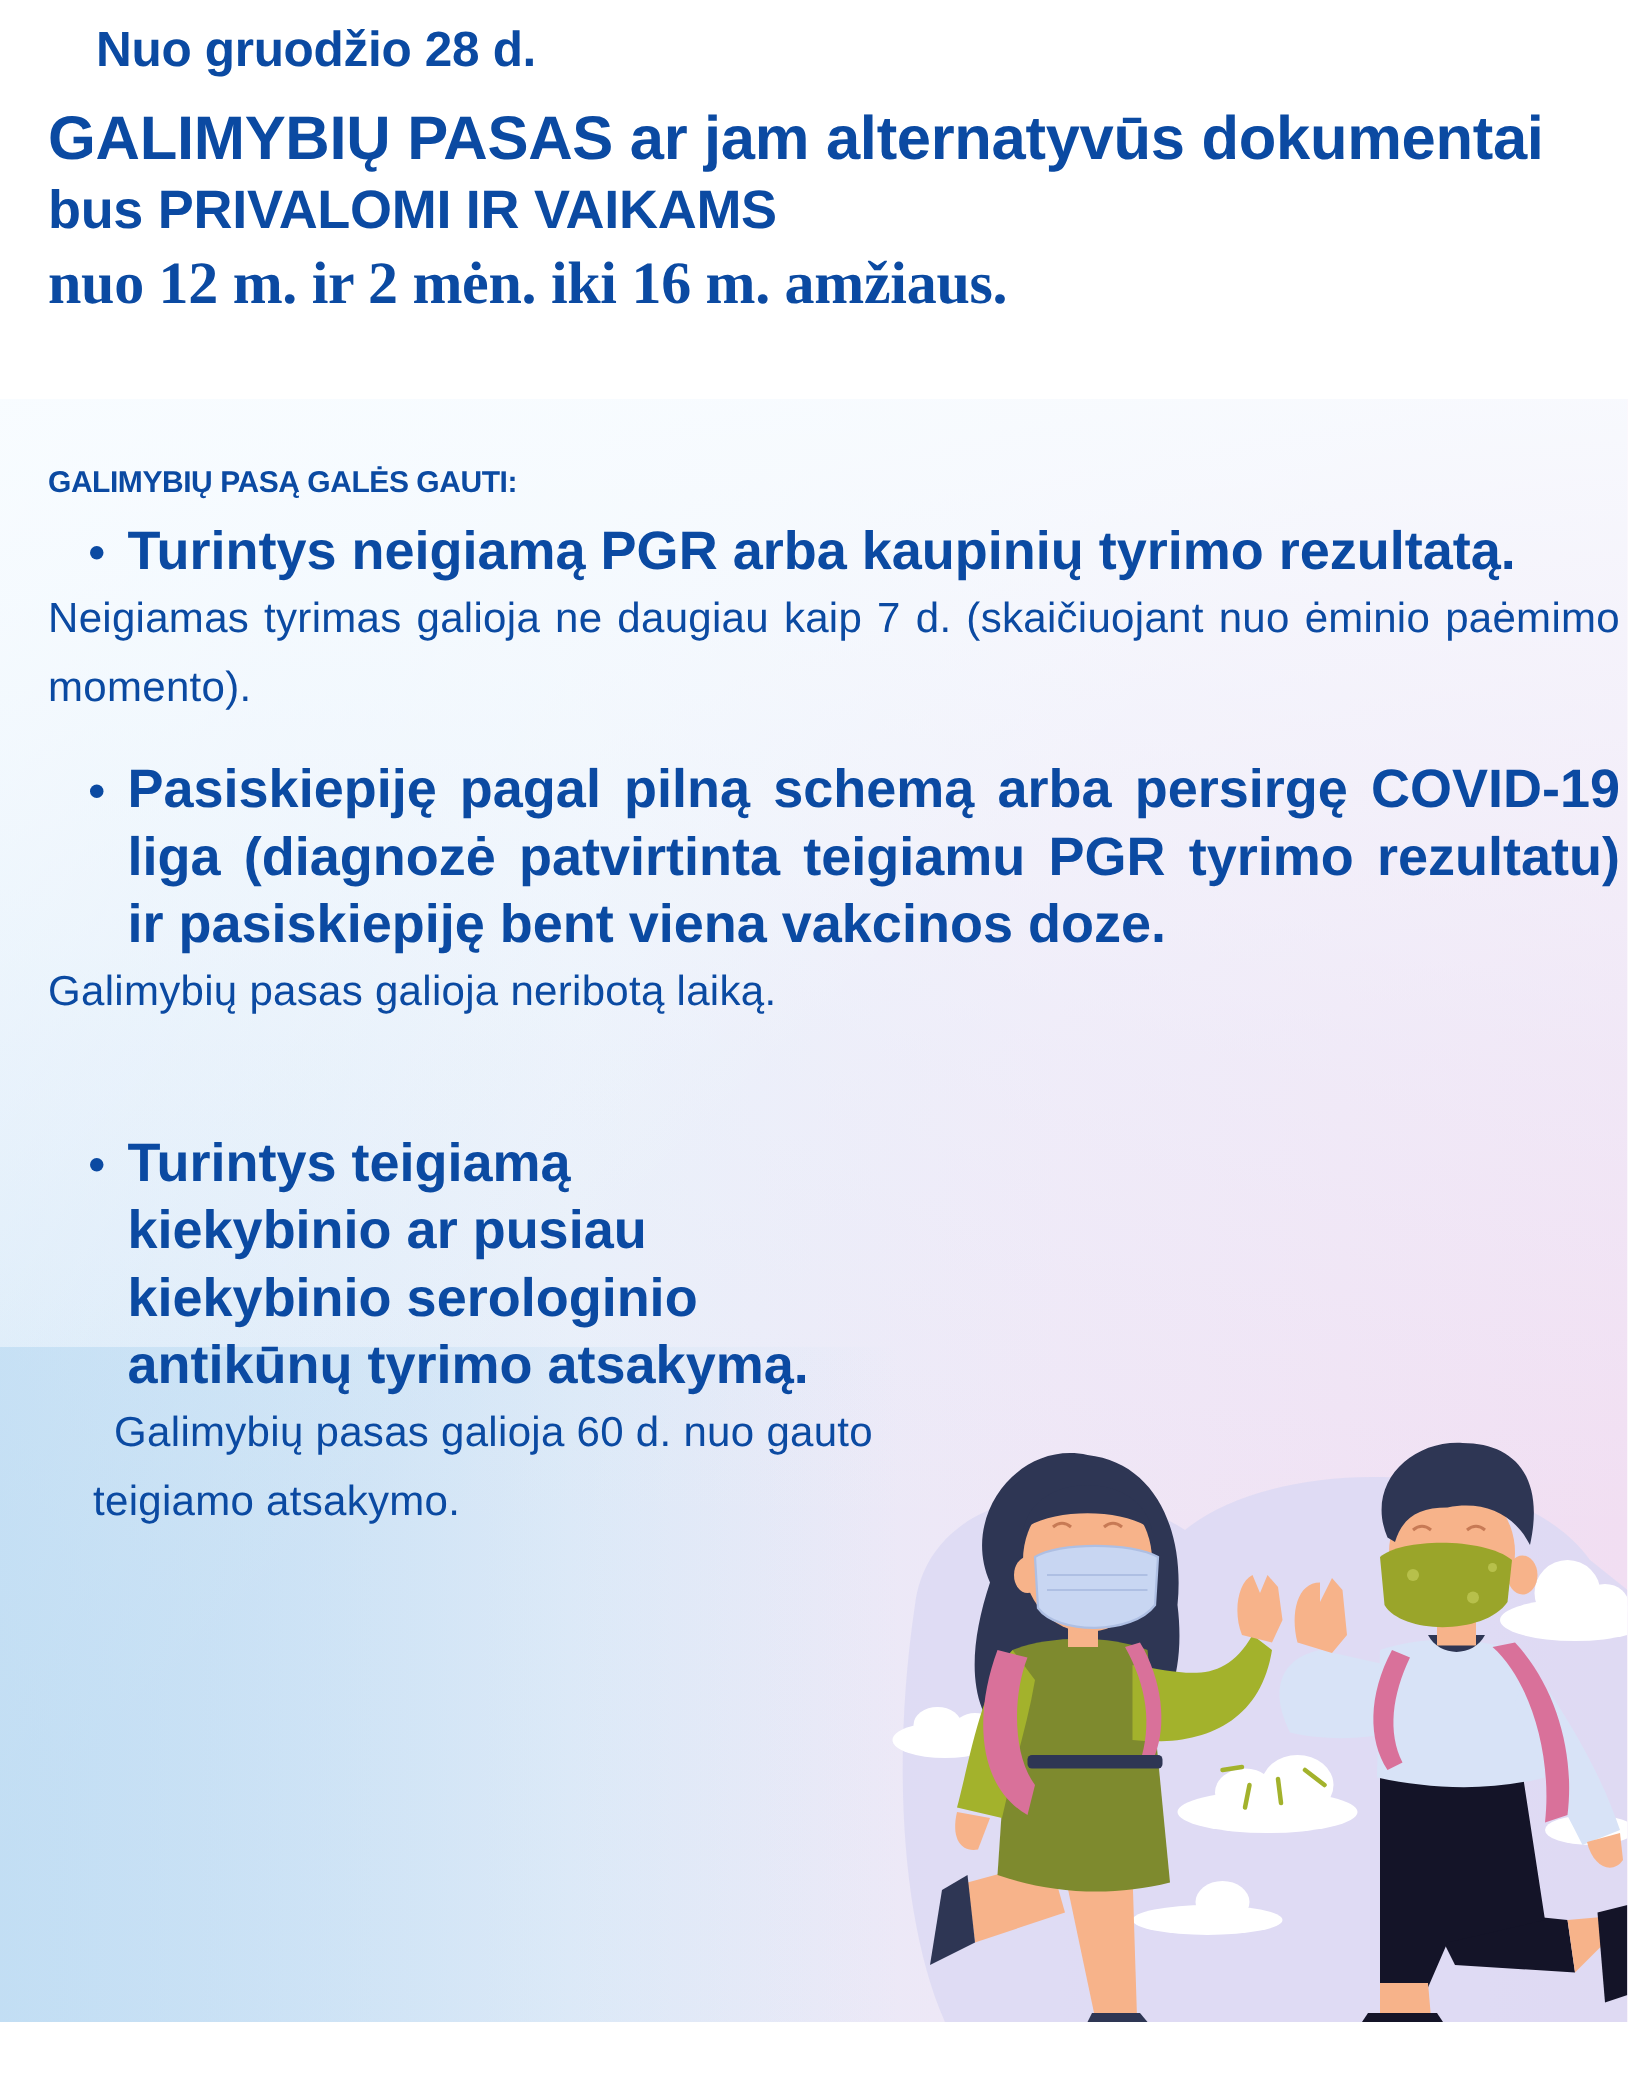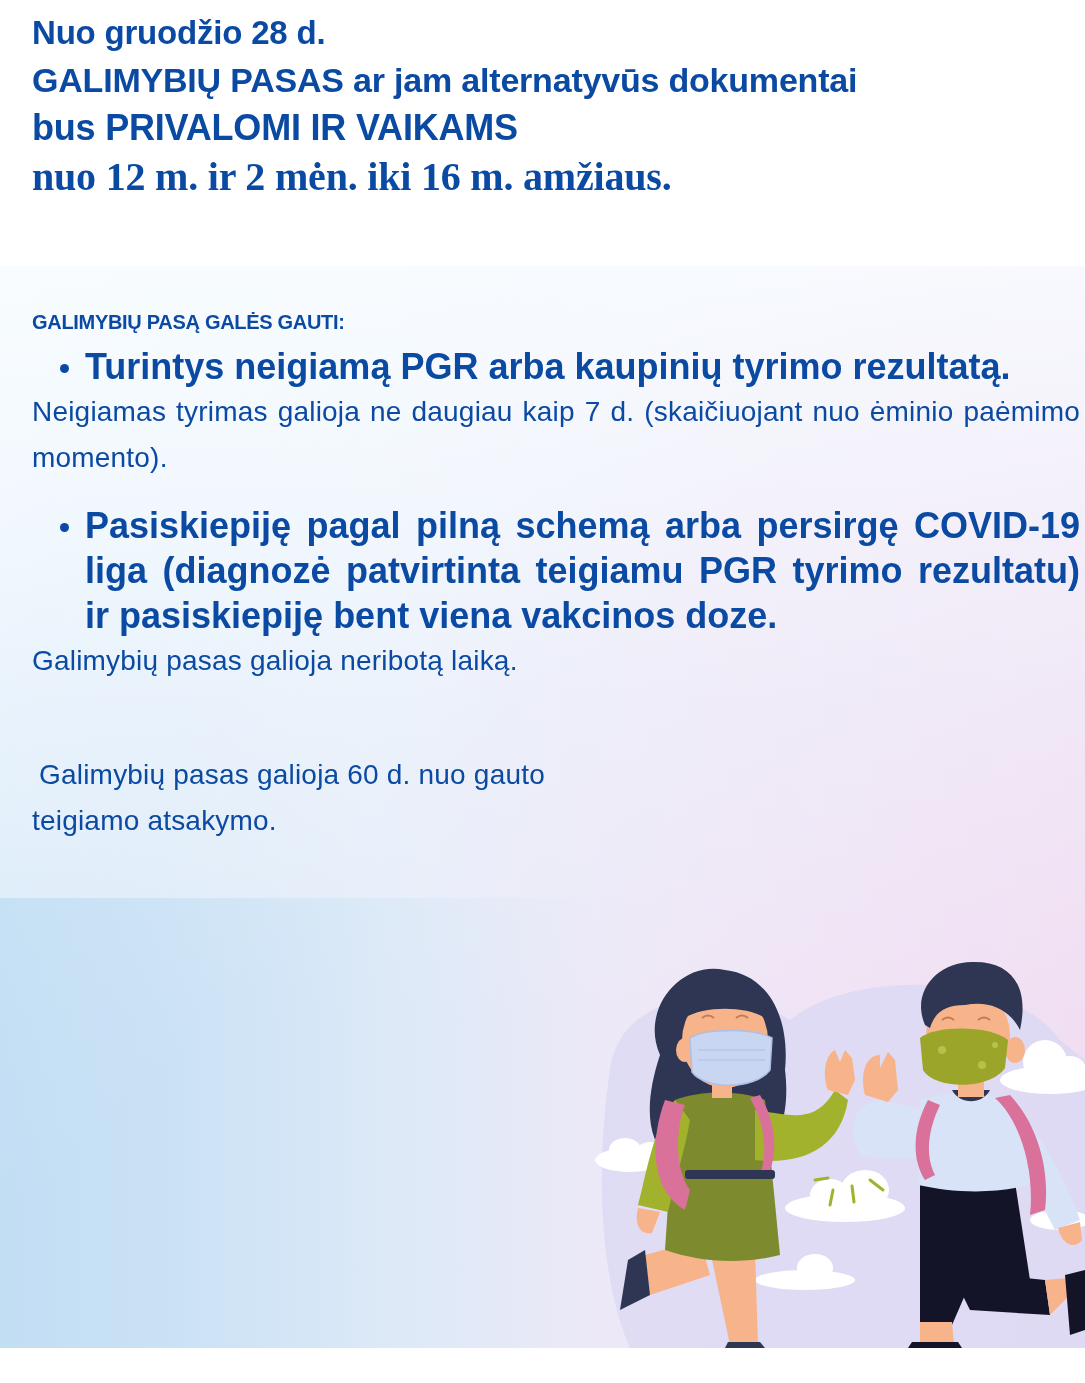--- a/index.html
+++ b/index.html
@@ -1,22 +1,22 @@
 <!DOCTYPE html>
 <html><head>
   <meta charset="utf-8">
   <style>
     * { box-sizing: border-box; margin: 0; padding: 0; }
     html, body { width: 1085px; height: 1383px; background: #ffffff; overflow: hidden; }
     body { position: relative; font-family: "Liberation Sans", "DejaVu Sans", sans-serif; color: #0b4aa2; }
 
     .header { position: absolute; left: 32px; top: 12px; width: 1040px; }
     .header .line { font-weight: 700; color: #0b4aa2; white-space: nowrap; letter-spacing: -0.2px; }
-    .h1 { font-size: 33px; line-height: 42px; }
-    .h2 { font-size: 34px; line-height: 46px; margin-top: 3px; }
+    .h1 { font-size: 33px; line-height: 42px; margin-left: 32px; }
+    .h2 { font-size: 41px; line-height: 46px; margin-top: 15px; }
     .h3 { font-size: 36px; line-height: 50px; }
     .h4 { font-size: 40px; line-height: 48px; font-family: Liberation Serif, serif; }
 
     .panel {
       position: absolute; left: 0; top: 266px; width: 1085px; height: 1082px;
       background:
         linear-gradient(135deg, rgba(246,251,255,1) 0%, rgba(238,244,252,0.0) 45%),
         linear-gradient(to right, #cfe4f6 0%, #e7eef9 35%, #efe6f6 65%, #f1def2 100%);
     }
     .panel::before {
@@ -33,21 +33,21 @@
 
     .item { margin-top: 0; }
     .bullet-row { position: relative; padding-left: 53px; font-weight: 700; font-size: 36px; line-height: 45px; color: #0b4aa2; text-align: justify; text-align-last: left; }
     .bullet-row .dot { position: absolute; left: 28px; top: 20px; width: 9px; height: 9px; border-radius: 50%; background: #0b4aa2; }
     .desc { font-size: 28px; line-height: 46px; color: #0b4aa2; text-align: justify; text-align-last: left; letter-spacing: 0.2px; }
     .gap1 { height: 22px; }
     .gap2 { height: 22px; }
     .gap3 { height: 46px; }
 
     .narrow .bullet-row { width: 520px; text-align: left; }
-    .narrow .desc { width: 520px; text-align: center; }
+    .narrow .desc { width: 520px; text-align: right; margin-left: 30px; }
 
     .illus { position: absolute; left: 590px; top: 950px; width: 495px; height: 398px; z-index: 1; }
   </style>
 </head>
 <body>
 
 <div class="header">
   <div class="line h1">Nuo gruodžio 28 d.</div>
   <div class="line h2">GALIMYBIŲ PASAS ar jam alternatyvūs dokumentai</div>
   <div class="line h3">bus PRIVALOMI IR VAIKAMS</div>
@@ -78,20 +78,24 @@
   </div>
 
   <div class="gap2"></div>
 
   <div class="item">
   </div>
 
   <div class="gap3"></div>
 
   <div class="item narrow">
+    <div class="bullet-row">
+      <span class="dot"></span>
+      <span>Turintys teigiamą kiekybinio ar pusiau kiekybinio serologinio antikūnų tyrimo atsakymą.</span>
+    </div>
     <div class="desc">Galimybių pasas galioja 60 d. nuo gauto teigiamo atsakymo.</div>
   </div>
 </div>
 
 <div class="illus">
   <svg width="495" height="398" viewBox="0 0 495 398" xmlns="http://www.w3.org/2000/svg">
 
     <path d="M20 120 C 30 40, 140 30, 200 70 C 260 20, 420 20, 470 90 L 495 110 L 495 398 L 40 398 C 10 330, 5 220, 20 120 Z" fill="#dcd9f3" opacity="0.85"></path>
 
     <g fill="#ffffff">

